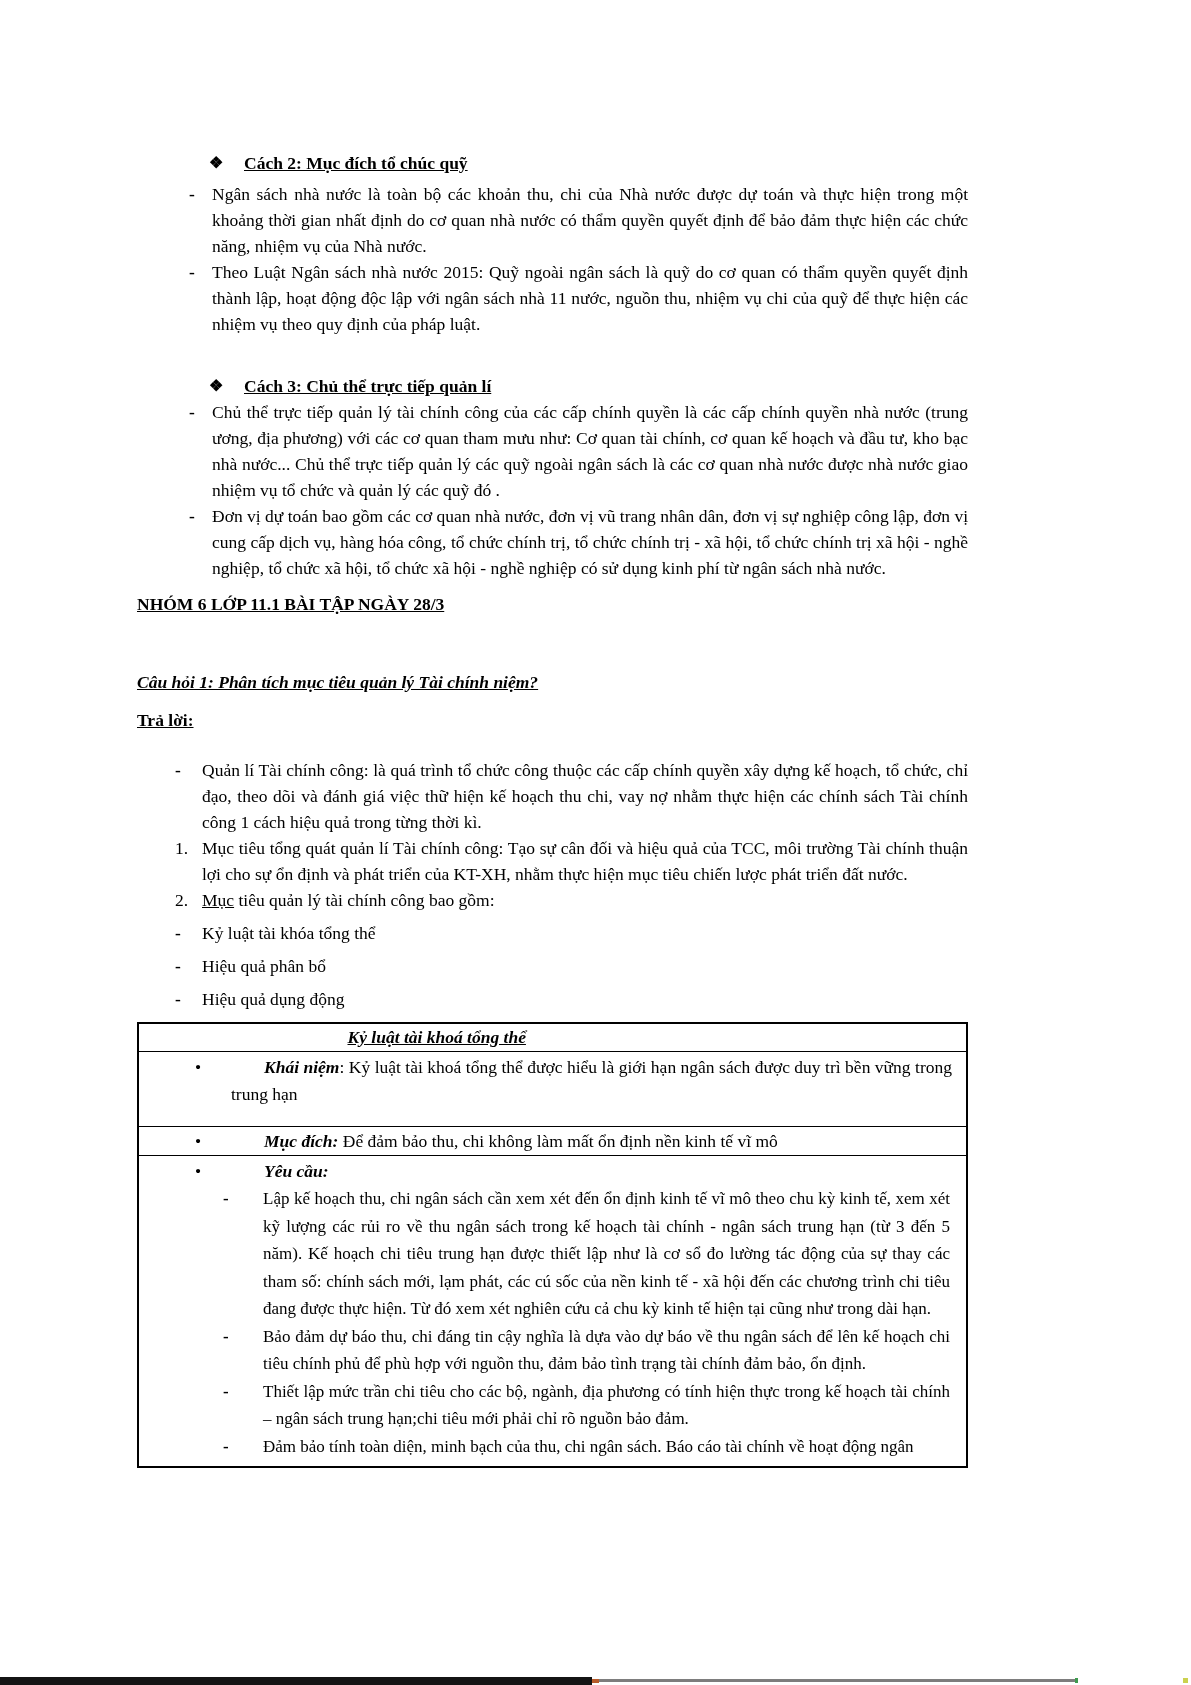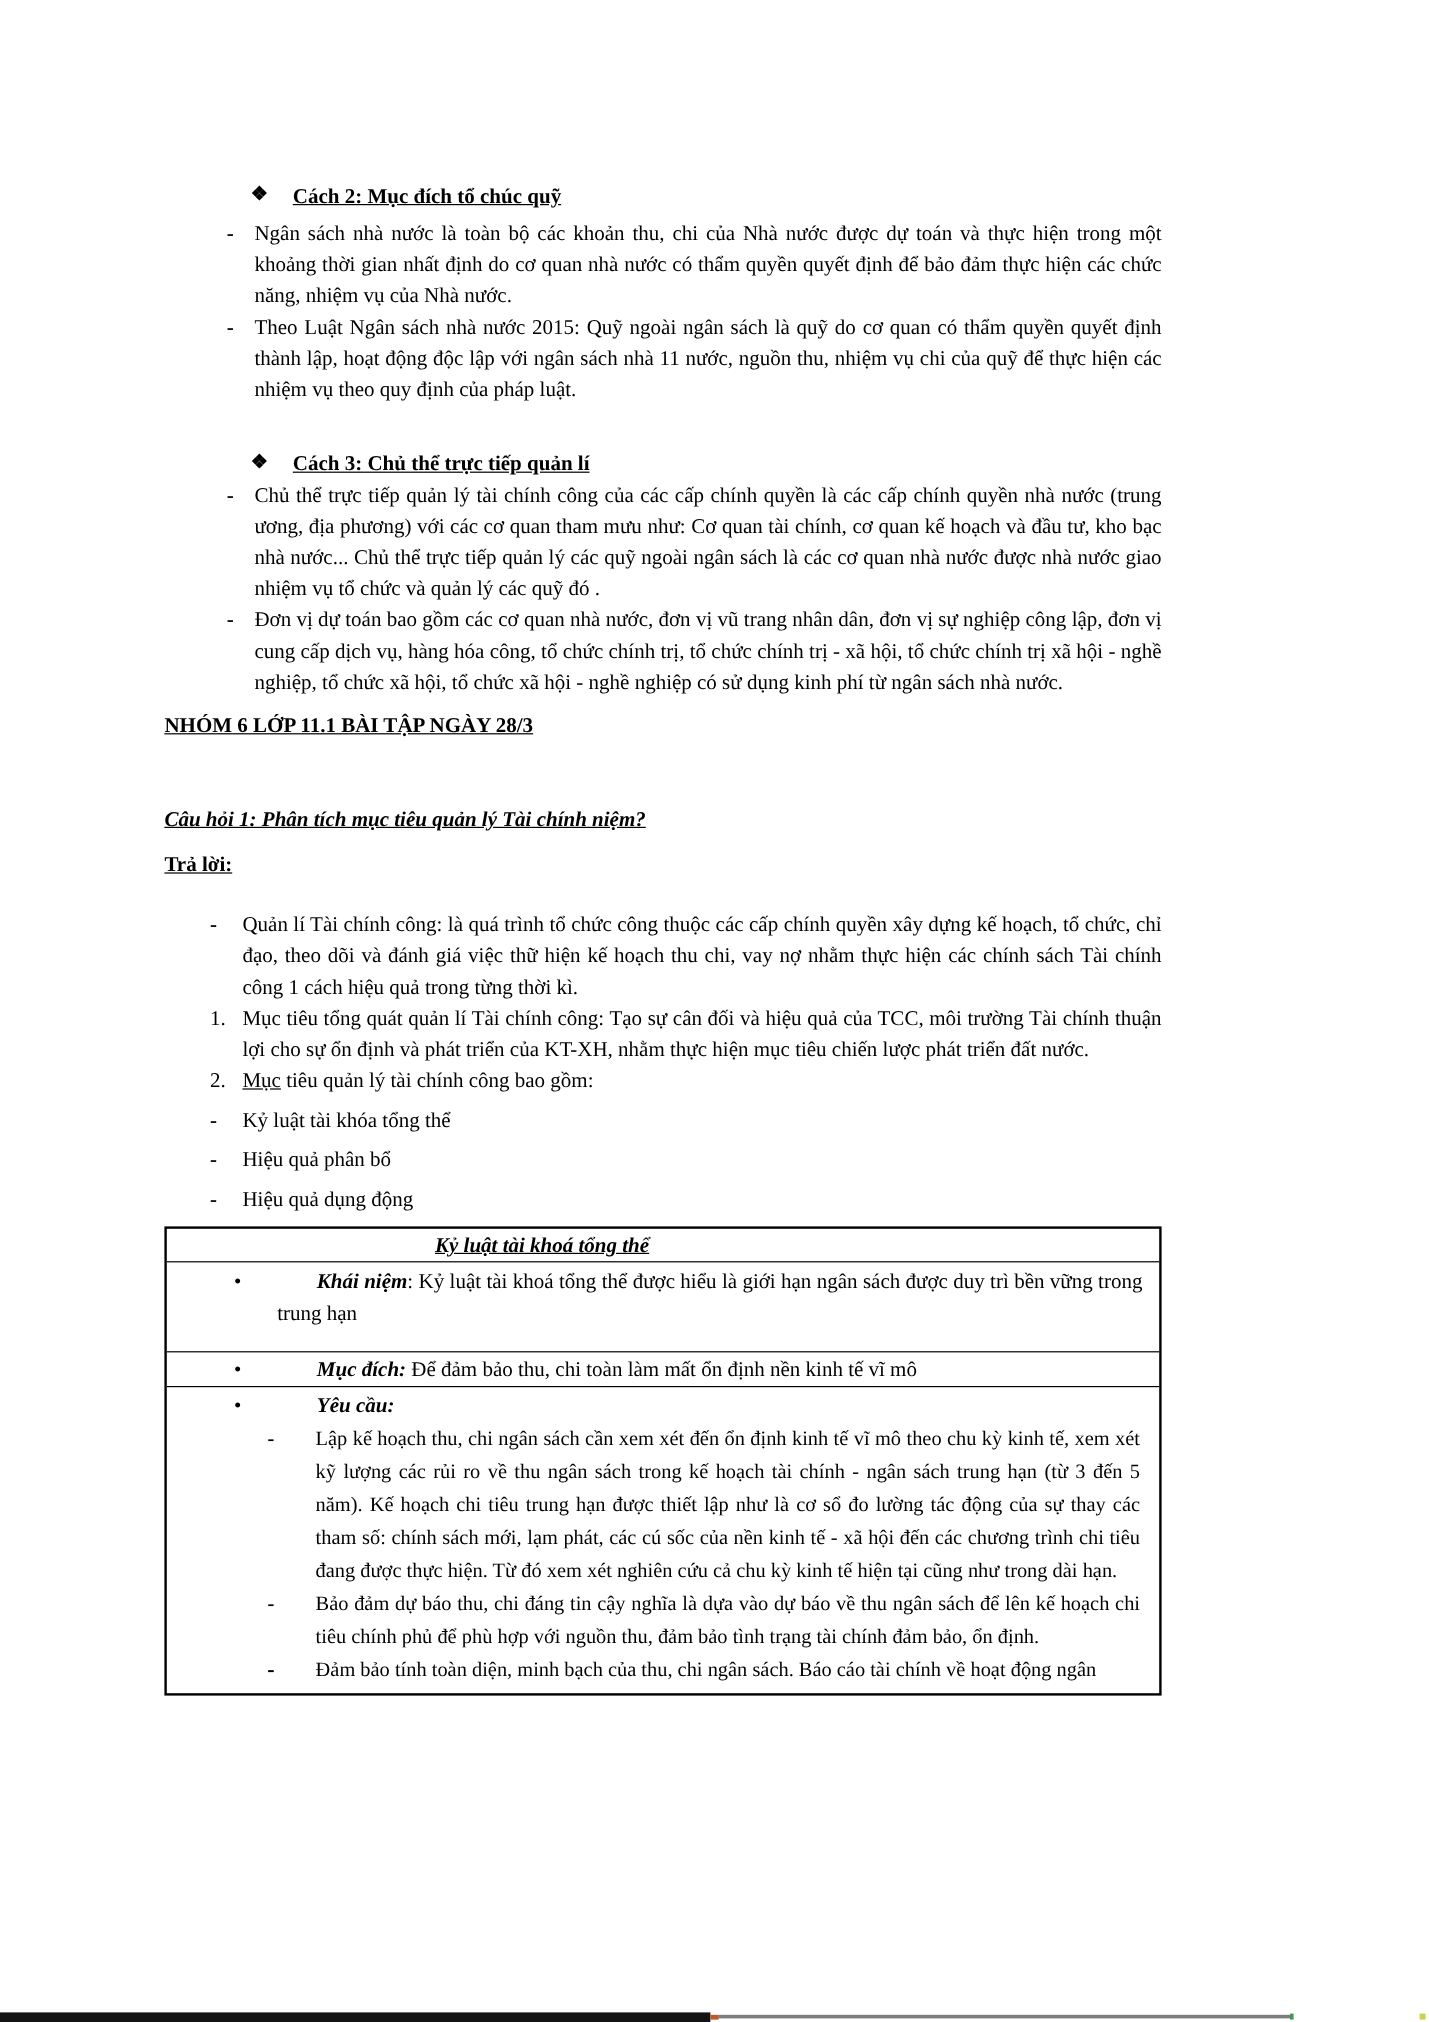--- a/index.html
+++ b/index.html
@@ -89,21 +89,20 @@
     padding:1px 0;
   }
   .tbl-title{
     display:block;
     width:72%;
     text-align:center;
     font-weight:bold;
     font-style:italic;
     text-decoration:underline;
     font-size:17.5px;
-    padding-left:15px;
   }
   .trow{
     border-bottom:1.5px solid #000000;
     padding:2px 14px 2px 0;
     line-height:27px;
   }
   .trow:last-child{ border-bottom:none; }
   .trow-khainiem{ padding-bottom:18px; }
   .trow-mucdich{ line-height:24px; }
   .trow-yeucau{ padding-bottom:6px; }
@@ -242,38 +241,39 @@
       </div>
       <div class="trow trow-khainiem">
         <div class="trow-label">
           <span class="bullet">•</span>
           <span class="row-label">Khái niệm</span><span>: Kỷ luật tài khoá tổng thể được hiểu là giới hạn ngân sách được duy trì bền vững trong trung hạn</span>
         </div>
       </div>
       <div class="trow trow-mucdich">
         <div class="trow-label">
           <span class="bullet">•</span>
-          <span class="row-label">Mục đích:</span><span> Để đảm bảo thu, chi toàn làm mất ổn định nền kinh tế vĩ mô</span>
+          <span class="row-label">Mục đích:</span><span> Để đảm bảo thu, chi không làm mất ổn định nền kinh tế vĩ mô</span>
         </div>
       </div>
       <div class="trow trow-yeucau">
         <div class="trow-label">
           <span class="bullet">•</span>
           <span class="row-label">Yêu cầu:</span>
         </div>
         <div class="req-item">
           <span class="dash">-</span>
           <span>Lập kế hoạch thu, chi ngân sách cần xem xét đến ổn định kinh tế vĩ mô theo chu kỳ kinh tế, xem xét kỹ lượng các rủi ro về thu ngân sách trong kế hoạch tài chính - ngân sách trung hạn (từ 3 đến 5 năm). Kế hoạch chi tiêu trung hạn được thiết lập như là cơ sổ đo lường tác động của sự thay các tham số: chính sách mới, lạm phát, các cú sốc của nền kinh tế - xã hội đến các chương trình chi tiêu đang được thực hiện. Từ đó xem xét nghiên cứu cả chu kỳ kinh tế hiện tại cũng như trong dài hạn.</span>
         </div>
         <div class="req-item">
           <span class="dash">-</span>
           <span>Bảo đảm dự báo thu, chi đáng tin cậy nghĩa là dựa vào dự báo về thu ngân sách để lên kế hoạch chi tiêu chính phủ để phù hợp với nguồn thu, đảm bảo tình trạng tài chính đảm bảo, ổn định.</span>
         </div>
         <div class="req-item">
           <span class="dash">-</span>
+          <span>Thiết lập mức trần chi tiêu cho các bộ, ngành, địa phương có tính hiện thực trong kế hoạch tài chính – ngân sách trung hạn;chi tiêu mới phải chỉ rõ nguồn bảo đảm.</span>
         </div>
         <div class="req-item">
           <span class="dash">-</span>
           <span>Đảm bảo tính toàn diện, minh bạch của thu, chi ngân sách. Báo cáo tài chính về hoạt động ngân</span>
         </div>
       </div>
     </div>
 
   </div>
 

